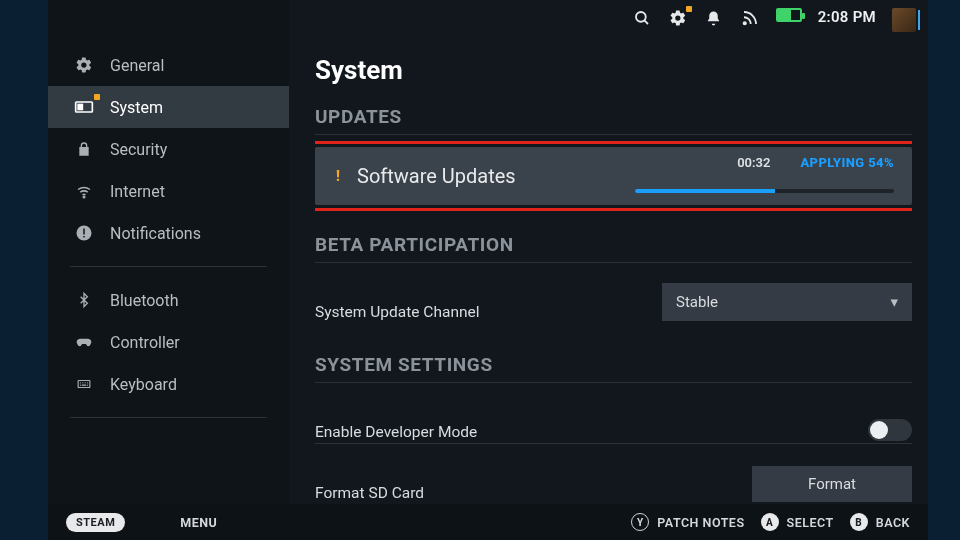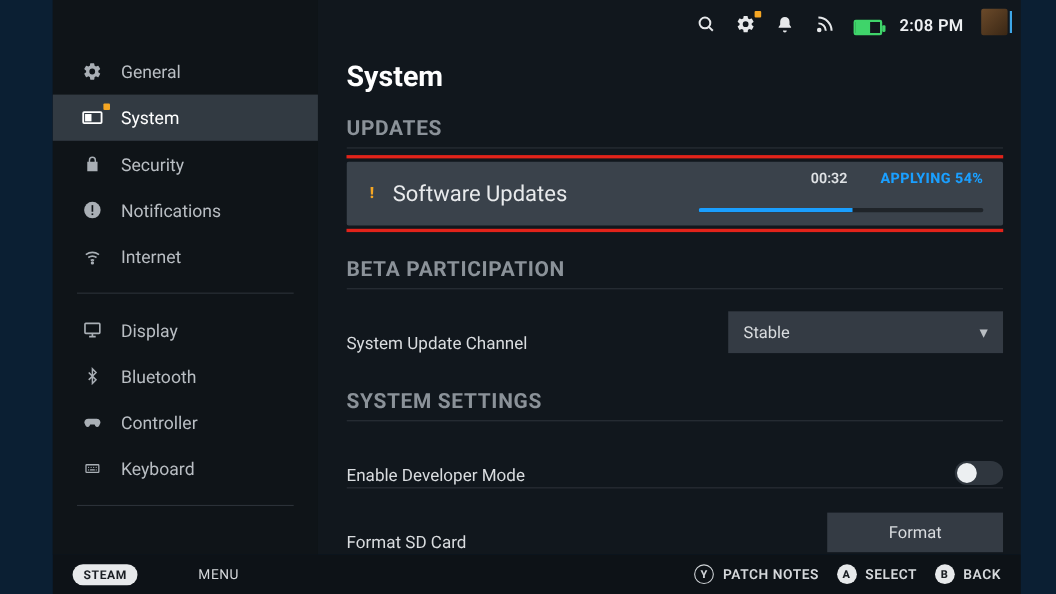--- a/index.html
+++ b/index.html
@@ -9,21 +9,21 @@
   
   .sidebar { width:241px; background:#0f1418; display:flex; flex-direction:column; padding-top:44px; }
   .side-item { display:flex; align-items:center; gap:16px; height:42px; padding-left:26px; color:#b9bec3; font-size:16px; cursor:pointer;text-align:right; }
   .side-item.active { background:#323a42; color:#ffffff; }
   .side-item .ic { width:20px; height:20px; display:flex; align-items:center; justify-content:center; color:#a9afb5; }
   .side-sep { height:1px; background:#2b3138; margin:12px 22px; }
   .side-item .iconwrap { position:relative; width:20px; height:20px; }
   .side-item .iconwrap .dot { position:absolute; top:-3px; right:-6px; width:6px; height:6px; background:#f5a623; border-radius:1px; }
   
   .main { flex:1; position:relative; color:#e5e7ea; }
-  .topbar { position:absolute; top:8px; right:12px; display:flex; align-items:flex-end; gap:16px; }
+  .topbar { position:absolute; top:8px; right:12px; display:flex; align-items:flex-start; gap:16px; }
   .topbar .ic { width:20px; height:20px; display:flex; align-items:center; justify-content:center; color:#e6e8ea; cursor:pointer; }
   .battery { width:26px; height:14px; border:2px solid #3fd46a; border-radius:2px; position:relative; display:flex; align-items:center; }
   .battery:after { content:""; position:absolute; right:-5px; top:3px; width:3px; height:6px; background:#3fd46a; border-radius:1px; }
   .battery .fill { width:60%; height:100%; background:#3fd46a; }
   .clock { font-size:15px; font-weight:600; color:#eef0f2; letter-spacing:0.3px; }
   .avatar { width:24px; height:24px; background:linear-gradient(135deg,#6b4a2a,#3a2715); border-radius:2px; position:relative; }
   .avatar:after { content:""; position:absolute; right:-4px; top:2px; width:2px; height:20px; background:#3ea7e8; }
   .gearwrap { position:relative; }
   .gearwrap .dot { position:absolute; top:-2px; right:-4px; width:6px; height:6px; background:#f5a623; border-radius:1px; }
   .content { position:absolute; left:26px; right:16px; top:55px; bottom:0; overflow:hidden; }
@@ -87,49 +87,40 @@
       <div class="side-item">
         <span class="ic">
             <svg width="16" height="16" viewBox="0 0 24 24" fill="currentColor">
               <path d="M17 9V7a5 5 0 0 0-10 0v2H5v13h14V9Zm-8-2a3 3 0 0 1 6 0v2H9Z"></path>
             </svg>
           </span>
         <span>Security</span>
       </div>
       <div class="side-item">
         <span class="ic">
-            <svg width="18" height="18" viewBox="0 0 24 24" fill="currentColor">
-              <circle cx="12" cy="12" r="10"></circle>
-              <rect x="11" y="6" width="2" height="8" fill="#0f1418"></rect>
-              <rect x="11" y="16" width="2" height="2" fill="#0f1418"></rect>
-            </svg>
-          </span>
-        <span>Notifications</span>
-      </div>
-      <div class="side-item">
-        <span class="ic">
             <svg width="18" height="18" viewBox="0 0 24 24" fill="none" stroke="currentColor" stroke-width="2">
               <path d="M4 10a14 14 0 0 1 16 0"></path>
               <path d="M7 13.5a9 9 0 0 1 10 0"></path>
               <path d="M10 17a4 4 0 0 1 4 0"></path>
               <circle cx="12" cy="20" r="1" fill="currentColor"></circle>
             </svg>
           </span>
         <span>Internet</span>
       </div>
+      <div class="side-item">
+        <span class="ic">
+            <svg width="18" height="18" viewBox="0 0 24 24" fill="currentColor">
+              <circle cx="12" cy="12" r="10"></circle>
+              <rect x="11" y="6" width="2" height="8" fill="#0f1418"></rect>
+              <rect x="11" y="16" width="2" height="2" fill="#0f1418"></rect>
+            </svg>
+          </span>
+        <span>Notifications</span>
+      </div>
       <div class="side-sep"></div>
-      <div class="side-item">
-        <span class="ic">
-            <svg width="18" height="18" viewBox="0 0 24 24" fill="none" stroke="currentColor" stroke-width="2">
-              <rect x="3" y="4" width="18" height="12" rx="1"></rect>
-              <path d="M8 20h8M12 16v4"></path>
-            </svg>
-          </span>
-        <span>Display</span>
-      </div>
       <div class="side-item">
         <span class="ic">
             <svg width="16" height="18" viewBox="0 0 24 24" fill="none" stroke="currentColor" stroke-width="2">
               <path d="M7 7l10 10-5 5V2l5 5L7 17"></path>
             </svg>
           </span>
         <span>Bluetooth</span>
       </div>
       <div class="side-item">
         <span class="ic">
@@ -234,21 +225,21 @@
               <span>Format</span>
             </div>
         </div>
       </div>
     </div>
   </div>
 
   <div class="footer">
     <div class="footer-left">
       <span class="steam-pill">STEAM</span>
-      <span style="font-weight:400;padding-left:45px;">MENU</span>
+      <span style="font-weight:700;padding-left:45px;">MENU</span>
     </div>
     <div class="footer-right">
       <div class="fbtn">
         <span class="glyph outline">Y</span>
         <span style="font-weight:600;">PATCH NOTES</span>
       </div>
       <div class="fbtn">
         <span class="glyph fill">A</span>
         <span style="font-weight:600;">SELECT</span>
       </div>

